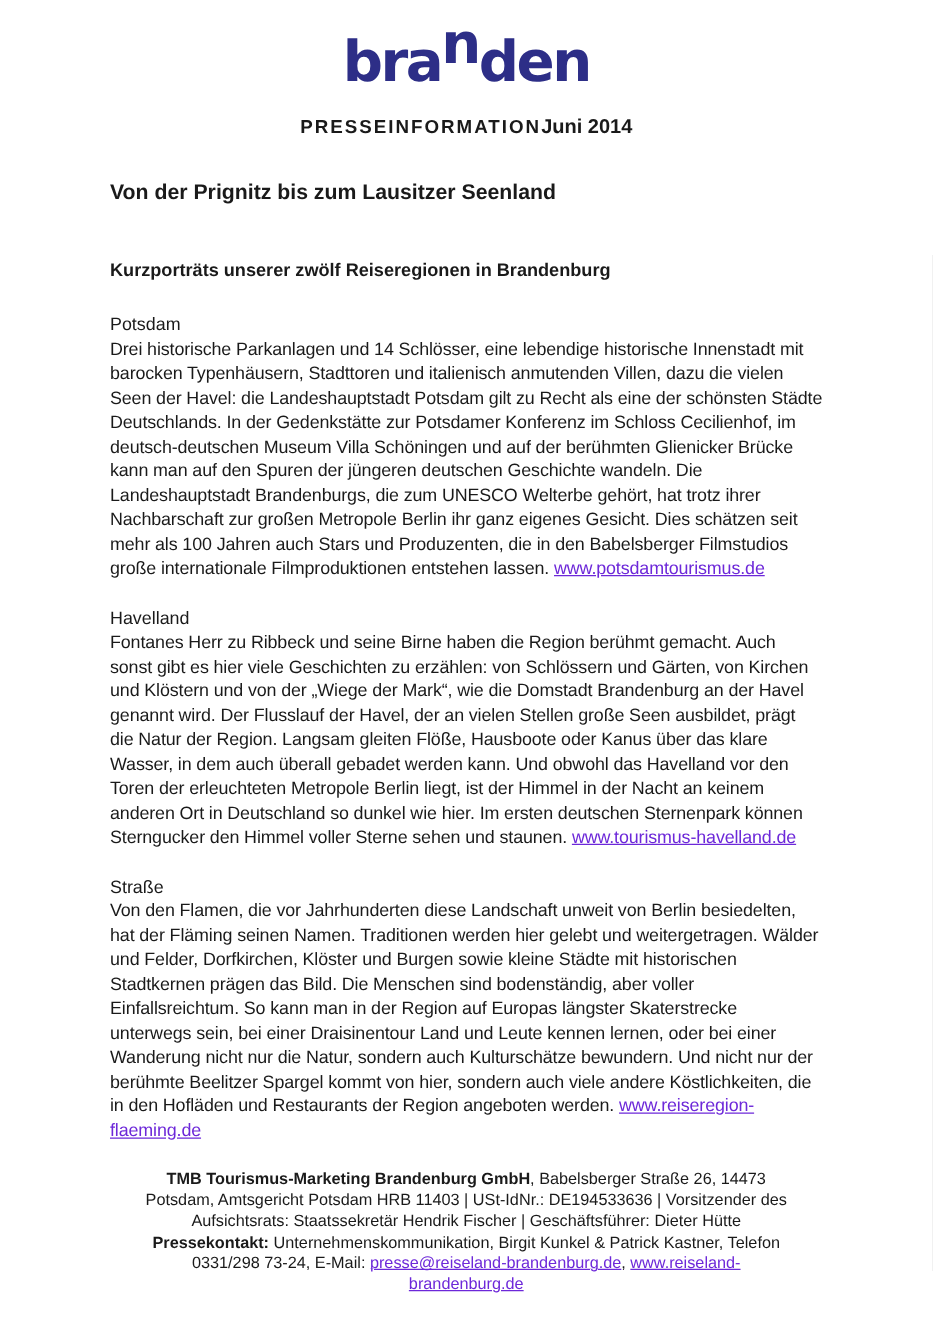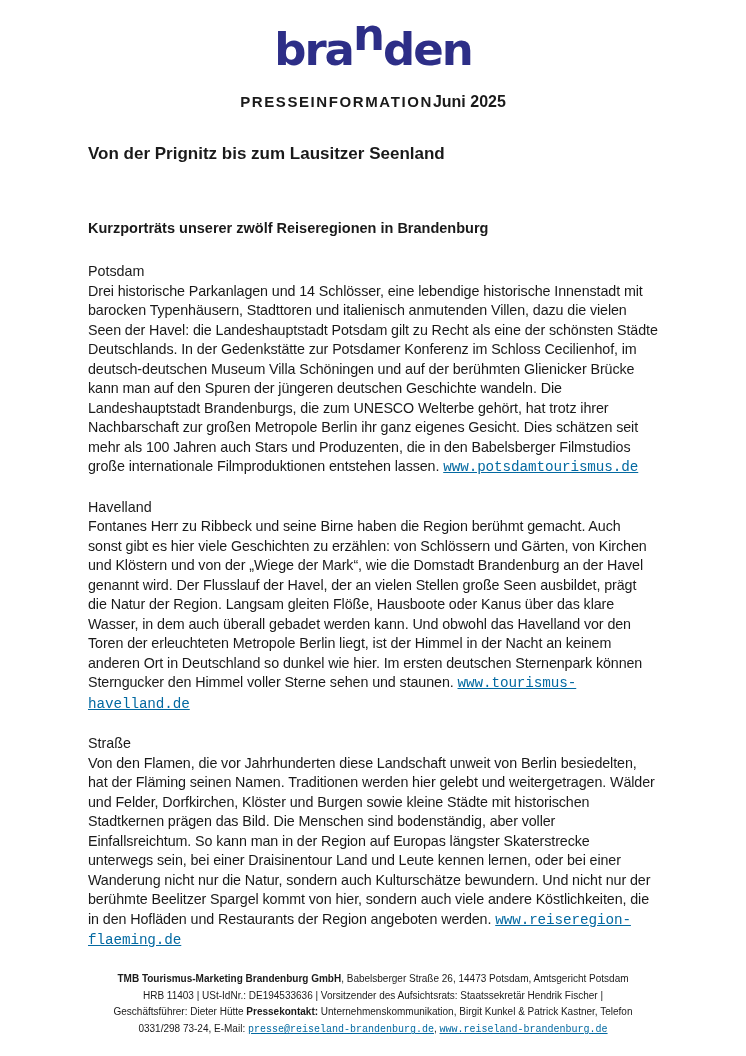--- a/index.html
+++ b/index.html
@@ -33,57 +33,57 @@
 
   
   .kicker-row {
     display:flex; justify-content:center; align-items:baseline;
     margin-bottom:33px;
   }
   .kicker { font-weight:700; font-size:15px; letter-spacing:1.6px; }
   .date   { font-weight:700; font-size:16px; }
 
   
-  h1.title    { font-size:17px;   font-weight:700; margin-bottom:24px; }
+  h1.title    { font-size:17px;   font-weight:700; margin-bottom:13px; }
   h2.subtitle { font-size:14.5px; font-weight:700; margin-bottom:26px;margin-top:32px; }
 
   
   section { margin-bottom:20px; }
   h3.sec-heading { font-size:14.3px; font-weight:400; line-height:19.5px; }
   p.sec-body {
     font-size:14.3px; line-height:19.5px; letter-spacing:-0.1px;
     text-align:left;
   }
   .link {
-    color:#0369a1; text-decoration:underline; cursor:pointer;font-family:Liberation Mono, monospace;
+    color:#6d28d9; text-decoration:underline; cursor:pointer;
   }
 
   
   footer {
     margin-top:auto;
     text-align:center;
-    font-size:10px; line-height:16.8px;
+    font-size:13px; line-height:16.8px;
     padding:0 22px 10px 22px;
   }
   footer .bold { font-weight:700; }
 </style>
 </head>
 <body>
 
 <div class="page">
 
   <div class="logo-wrap">
     <div class="logo">
       <div class="logo-line1"><span>bra</span><span class="logo-raised">n</span><span>den</span></div>
     </div>
   </div>
 
   <div class="kicker-row">
     <div class="kicker">PRESSEINFORMATION</div>
-    <div class="date">Juni 2025</div>
+    <div class="date">Juni 2014</div>
   </div>
 
   <h1 class="title">Von der Prignitz bis zum Lausitzer Seenland</h1>
   <h2 class="subtitle">Kurzporträts unserer zwölf Reiseregionen in Brandenburg</h2>
 
   <section>
     <h3 class="sec-heading">Potsdam</h3>
     <p class="sec-body"><span>Drei historische Parkanlagen und 14 Schlösser, eine lebendige historische Innenstadt mit barocken Typenhäusern, Stadttoren und italienisch anmutenden Villen, dazu die vielen Seen der Havel: die Landeshauptstadt Potsdam gilt zu Recht als eine der schönsten Städte Deutschlands. In der Gedenkstätte zur Potsdamer Konferenz im Schloss Cecilienhof, im deutsch-deutschen Museum Villa Schöningen und auf der berühmten Glienicker Brücke kann man auf den Spuren der jüngeren deutschen Geschichte wandeln. Die Landeshauptstadt Brandenburgs, die zum UNESCO Welterbe gehört, hat trotz ihrer Nachbarschaft zur großen Metropole Berlin ihr ganz eigenes Gesicht. Dies schätzen seit mehr als 100 Jahren auch Stars und Produzenten, die in den Babelsberger Filmstudios große internationale Filmproduktionen entstehen lassen. </span><a class="link">www.potsdamtourismus.de</a></p>
   </section>
 

